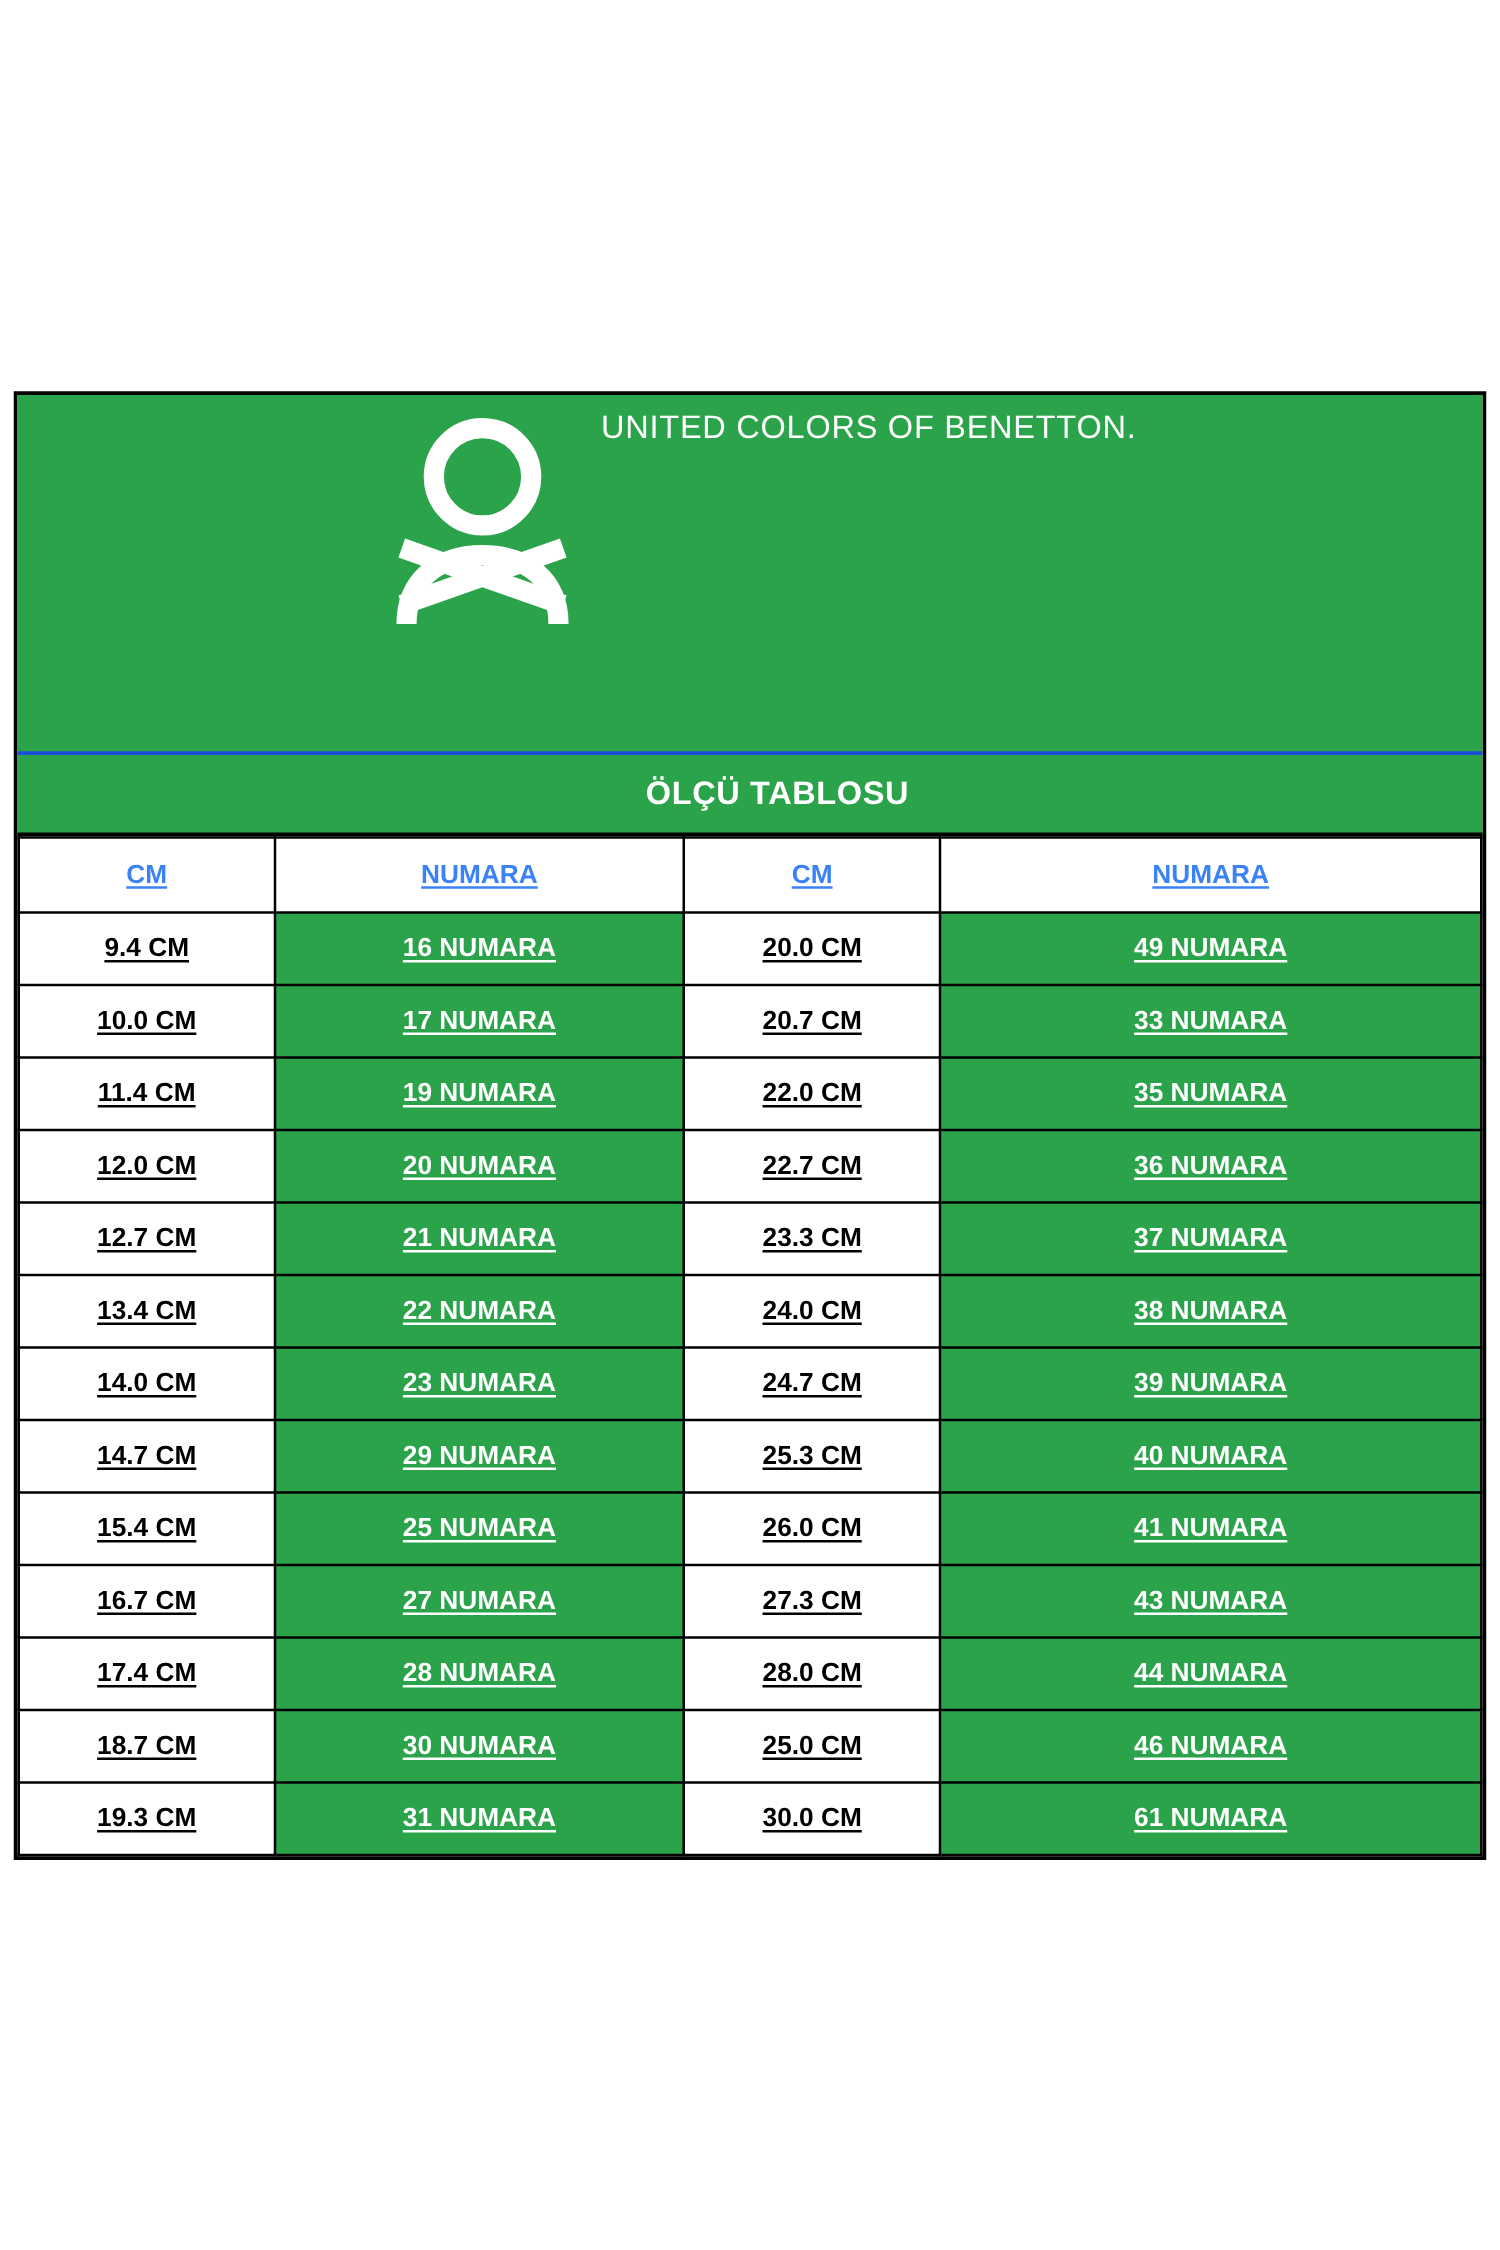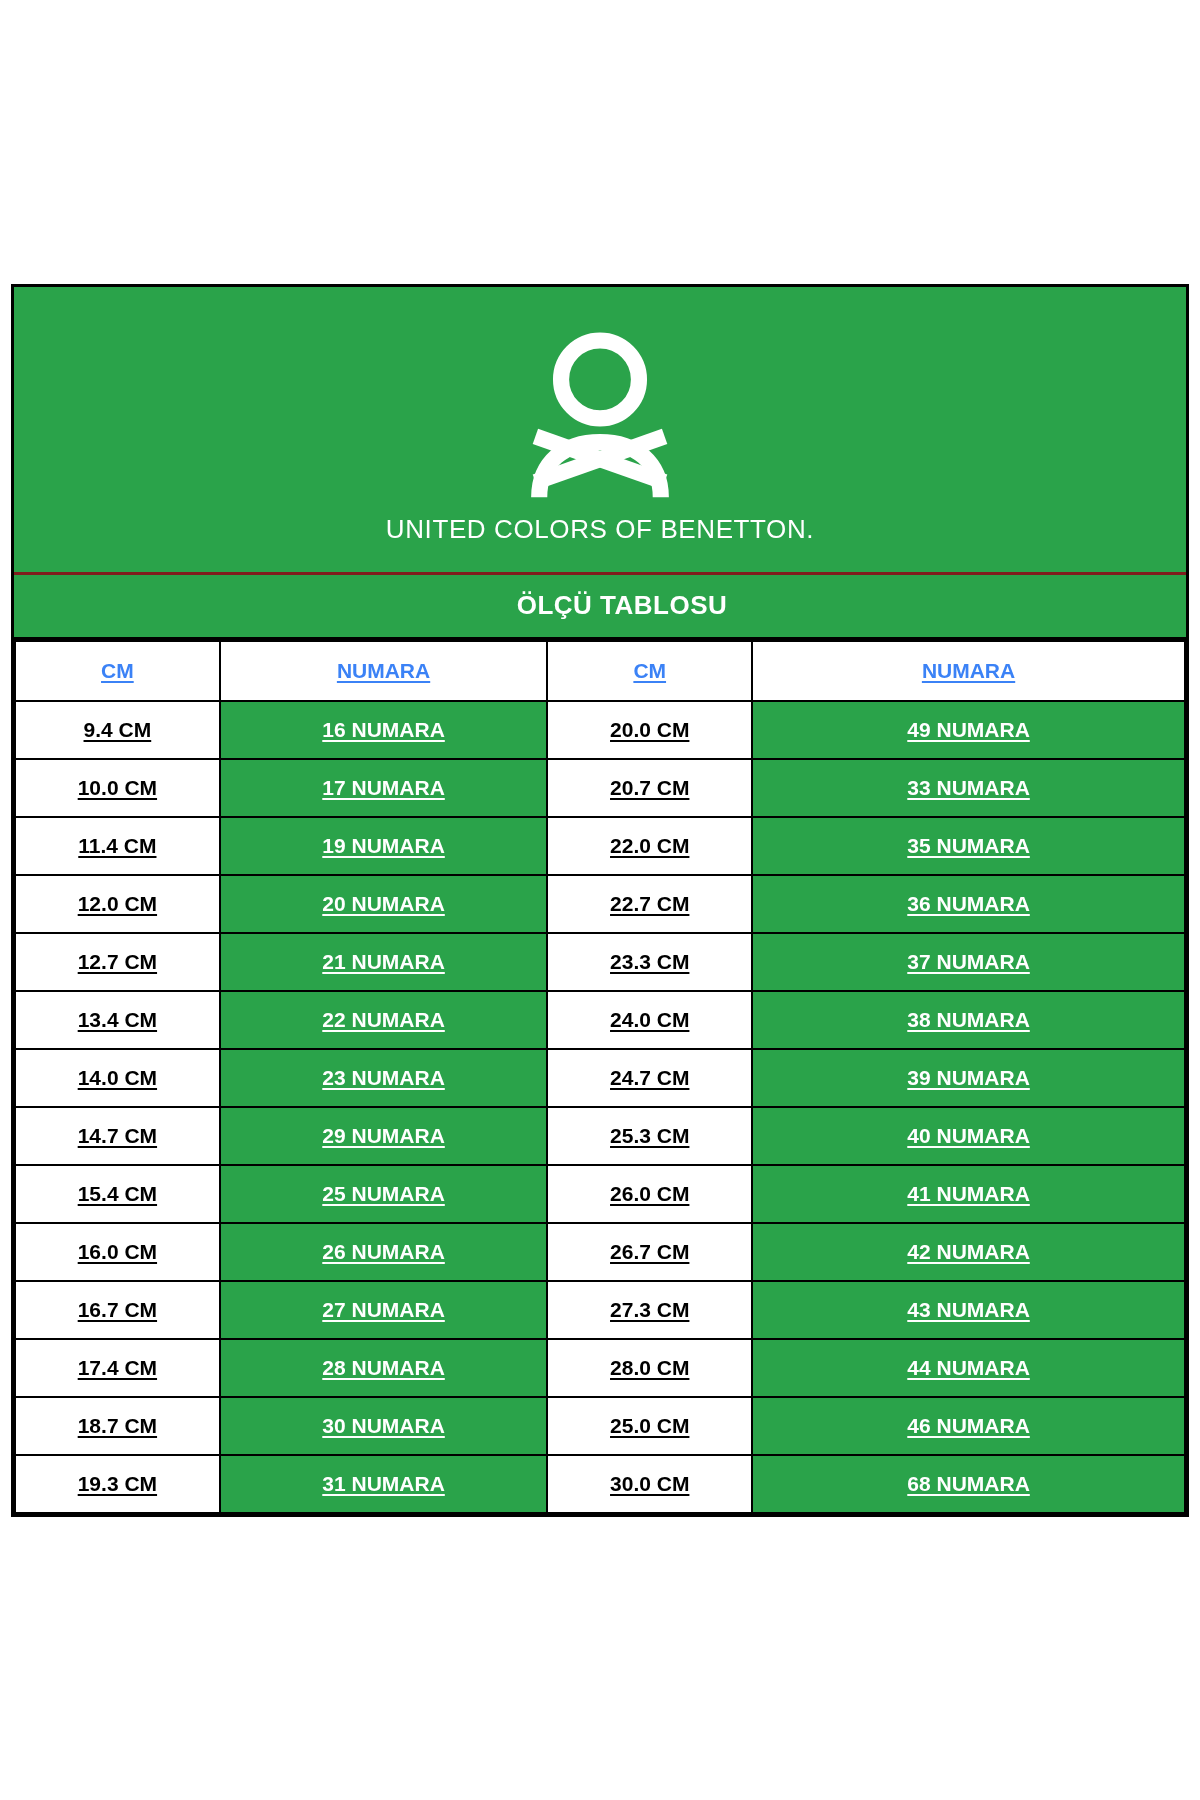--- a/index.html
+++ b/index.html
@@ -26,25 +26,25 @@
   .card {
     width: 1178px;
     border: 3px solid #000000;
     box-sizing: border-box;
     background: #ffffff;
   }
 
   
   .brand-header {
     background: #2aa34a;
-    border-bottom: 3px solid #7f1d1d;
+    border-bottom: 3px solid #1d4ed8;
     height: 288px;
     display: flex;
-    flex-direction: column;
-    align-items: center;
+    flex-direction: row;
+    align-items: flex-start;
     justify-content: center;
     box-sizing: border-box;
     padding-top: 16px;
   }
   .logo-wrap {
     width: 190px;
     height: 190px;
     display: flex;
     align-items: center;
     justify-content: center;
@@ -202,26 +202,20 @@
             <td class="cm-cell"><span class="u">25.3 CM</span></td>
             <td class="num-cell"><span class="u">40 NUMARA</span></td>
           </tr>
           <tr>
             <td class="cm-cell"><span class="u">15.4 CM</span></td>
             <td class="num-cell"><span class="u">25 NUMARA</span></td>
             <td class="cm-cell"><span class="u">26.0 CM</span></td>
             <td class="num-cell"><span class="u">41 NUMARA</span></td>
           </tr>
           <tr>
-            <td class="cm-cell"><span class="u">16.0 CM</span></td>
-            <td class="num-cell"><span class="u">26 NUMARA</span></td>
-            <td class="cm-cell"><span class="u">26.7 CM</span></td>
-            <td class="num-cell"><span class="u">42 NUMARA</span></td>
-          </tr>
-          <tr>
             <td class="cm-cell"><span class="u">16.7 CM</span></td>
             <td class="num-cell"><span class="u">27 NUMARA</span></td>
             <td class="cm-cell"><span class="u">27.3 CM</span></td>
             <td class="num-cell"><span class="u">43 NUMARA</span></td>
           </tr>
           <tr>
             <td class="cm-cell"><span class="u">17.4 CM</span></td>
             <td class="num-cell"><span class="u">28 NUMARA</span></td>
             <td class="cm-cell"><span class="u">28.0 CM</span></td>
             <td class="num-cell"><span class="u">44 NUMARA</span></td>
@@ -229,19 +223,19 @@
           <tr>
             <td class="cm-cell"><span class="u">18.7 CM</span></td>
             <td class="num-cell"><span class="u">30 NUMARA</span></td>
             <td class="cm-cell"><span class="u">25.0 CM</span></td>
             <td class="num-cell"><span class="u">46 NUMARA</span></td>
           </tr>
           <tr>
             <td class="cm-cell"><span class="u">19.3 CM</span></td>
             <td class="num-cell"><span class="u">31 NUMARA</span></td>
             <td class="cm-cell"><span class="u">30.0 CM</span></td>
-            <td class="num-cell"><span class="u">68 NUMARA</span></td>
+            <td class="num-cell"><span class="u">61 NUMARA</span></td>
           </tr>
         </tbody>
     </table>
 
   </div>
 </div>
 
 </body></html>

